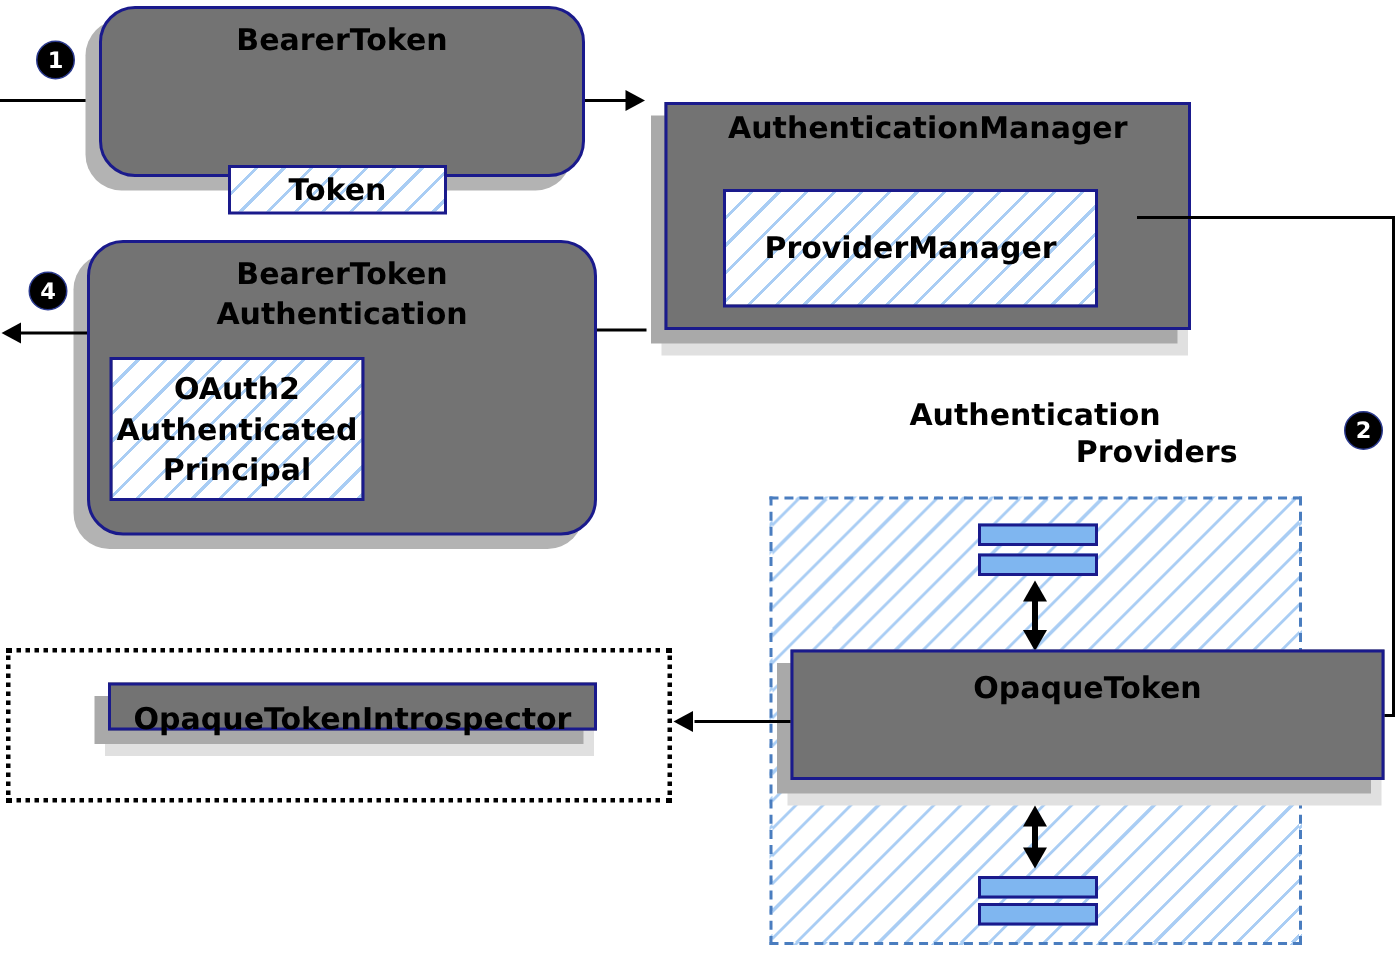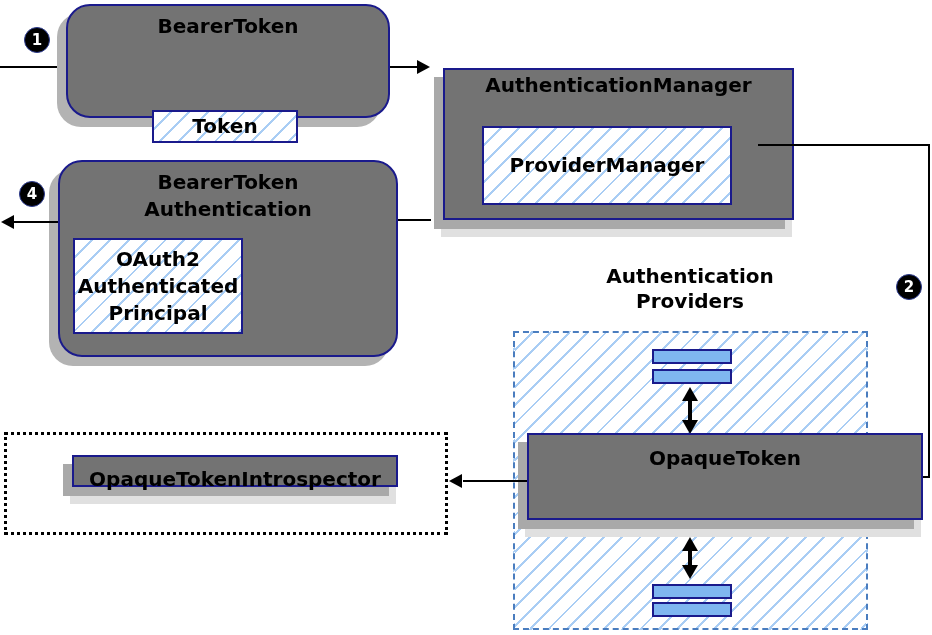--- a/index.html
+++ b/index.html
@@ -78,21 +78,21 @@
   <div class="line" style="left:13px;top:221px;width:45px;height:2px;"></div>
   <div class="ah-left" style="left:1px;top:215px;"></div>
 
   <div class="line" style="left:758px;top:144px;width:172px;height:2px;"></div>
   <div class="line" style="left:928px;top:144px;width:2px;height:334px;"></div>
   <div class="line" style="left:881px;top:476px;width:49px;height:2px;"></div>
   <div class="ah-left" style="left:867px;top:470px;"></div>
 
   <div class="label" style="left:555px;top:264px;width:270px;">
     <span style="display:block;">Authentication</span>
-    <span style="display:block;">Providers</span>
+    <span style="display:block;text-align:right;">Providers</span>
   </div>
 
   <div class="dashed-container" style="left:513px;top:331px;width:355px;height:299px;"></div>
 
   <div class="bar" style="left:652px;top:349px;"></div>
   <div class="bar" style="left:652px;top:369px;"></div>
 
   <div class="ah-up" style="left:682px;top:387px;"></div>
   <div class="line" style="left:688px;top:398px;width:4px;height:24px;"></div>
   <div class="ah-down" style="left:682px;top:420px;"></div>

